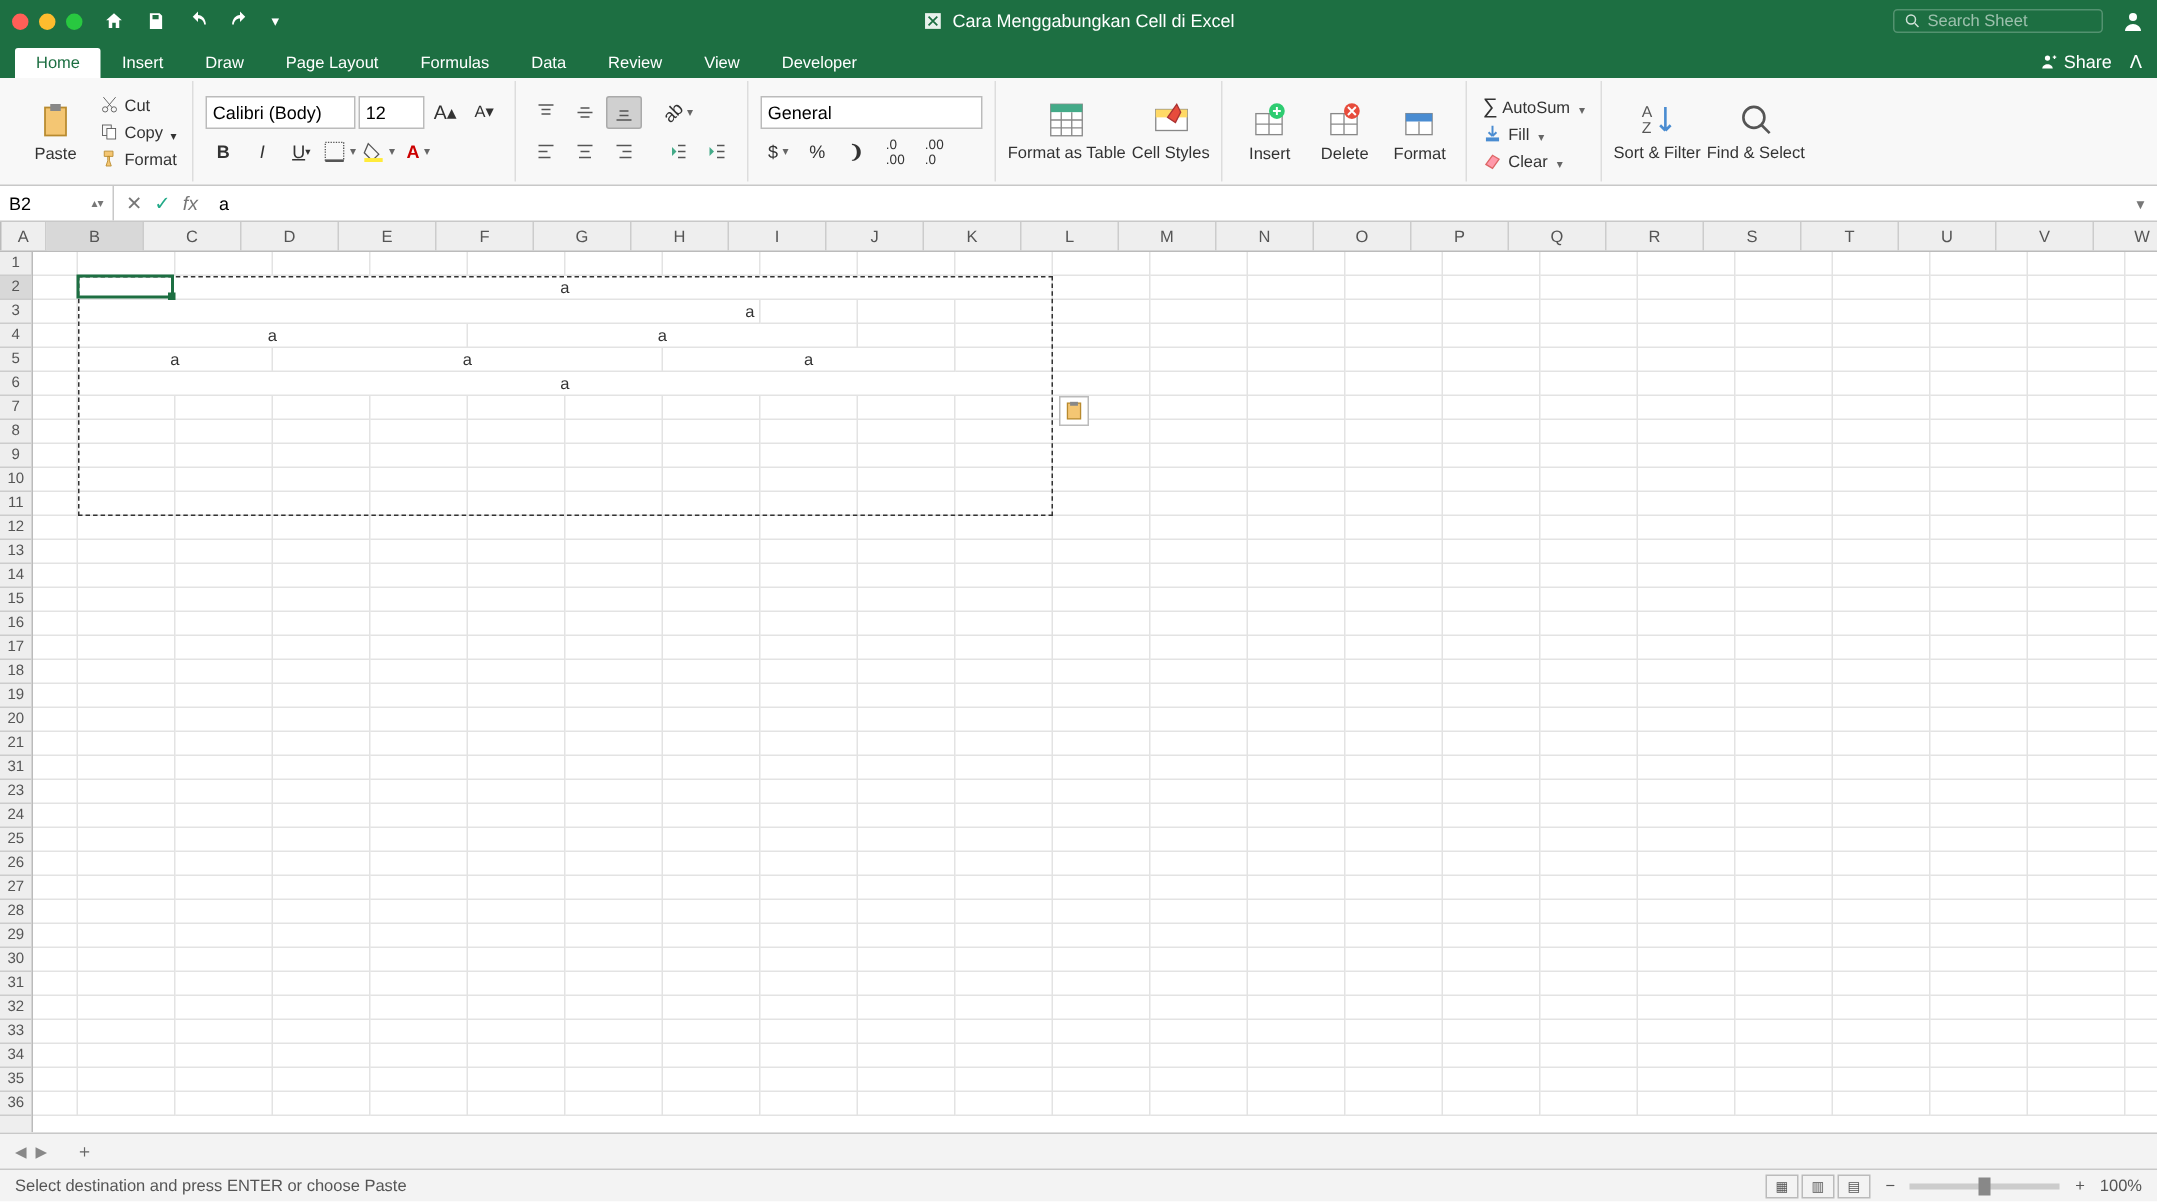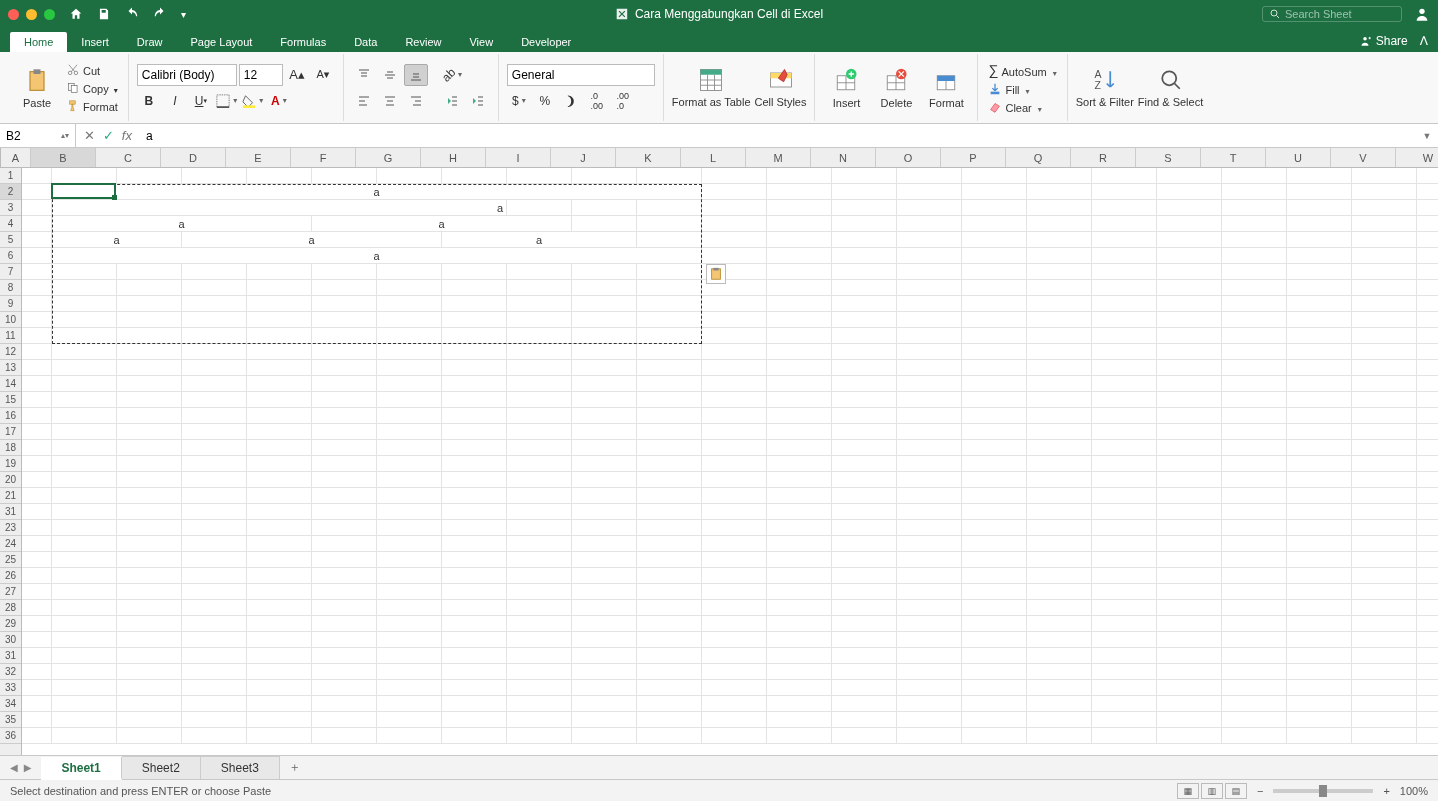--- a/index.html
+++ b/index.html
@@ -1353,25 +1353,20 @@
         <div class="active-cell" style="left: 29px; top: 15px; width: 65px; height: 16px;"></div>
       </div>
   </div>
 </div>
 
 <div class="sheetbar">
   <div class="sheet-nav">
     <span>◀</span>
     <span>▶</span>
   </div>
-  <div class="sheet-tabs" id="sheet-tabs">
-      <div class="stab active">Sheet1</div>
-      <div class="stab">Sheet2</div>
-      <div class="stab">Sheet3</div>
-    </div>
   <div class="addsheet">＋</div>
 </div>
 
 <div class="status">
   <span>Select destination and press ENTER or choose Paste</span>
   <div class="status-right">
     <div class="viewbtns">
       <span>▦</span>
       <span>▥</span>
       <span>▤</span>

